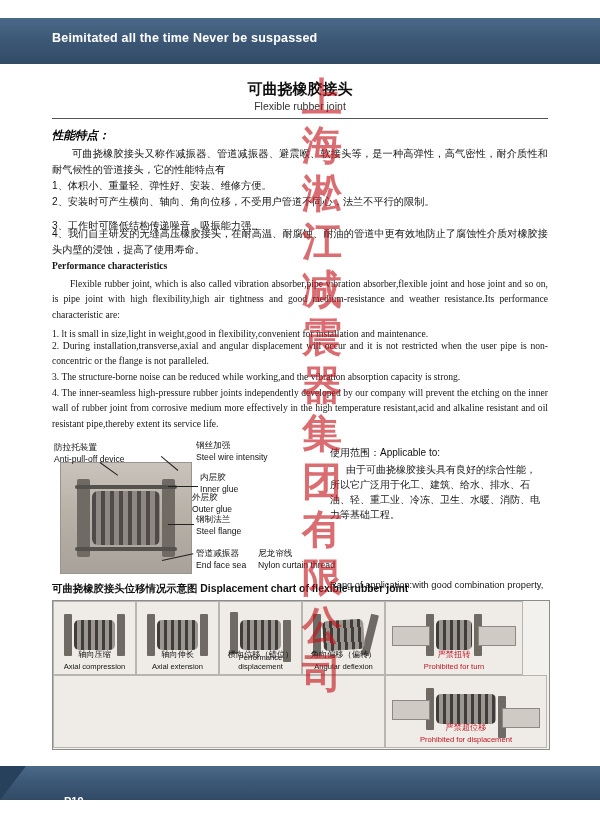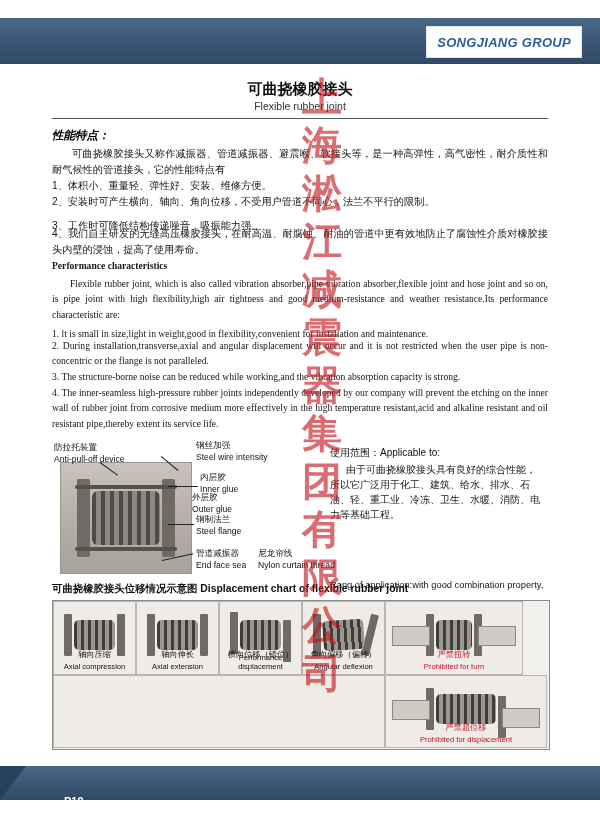--- a/index.html
+++ b/index.html
@@ -145,23 +145,21 @@
     color:rgba(196,20,26,.62);
     font-family:"Liberation Serif",serif;
     font-size:40px;font-weight:bold;
   }
 </style>
 </head>
 <body>
 
 <div class="header">
   <div class="header-stripe"></div>
-  <div class="brand-box">
-    <span class="brand-text">SONGJIANG GROUP</span>
-  </div>
+  <div class="header-slogan">Beimitated all the time Never be suspassed</div>
 </div>
 
 <div class="title-cn">可曲挠橡胶接头</div>
 <div class="title-en">Flexible rubber joint</div>
 <div class="rule"></div>
 
 <div class="sec-h" style="left:52px;top:128px;">性能特点：</div>
 <div class="p indent" style="top:146px;">可曲挠橡胶接头又称作减振器、管道减振器、避震喉、软接头等，是一种高弹性，高气密性，耐介质性和耐气候性的管道接头，它的性能特点有</div>
 <div class="p" style="top:178px;">1、体积小、重量轻、弹性好、安装、维修方便。</div>
 <div class="p" style="top:194px;">2、安装时可产生横向、轴向、角向位移，不受用户管道不同心，法兰不平行的限制。</div>

